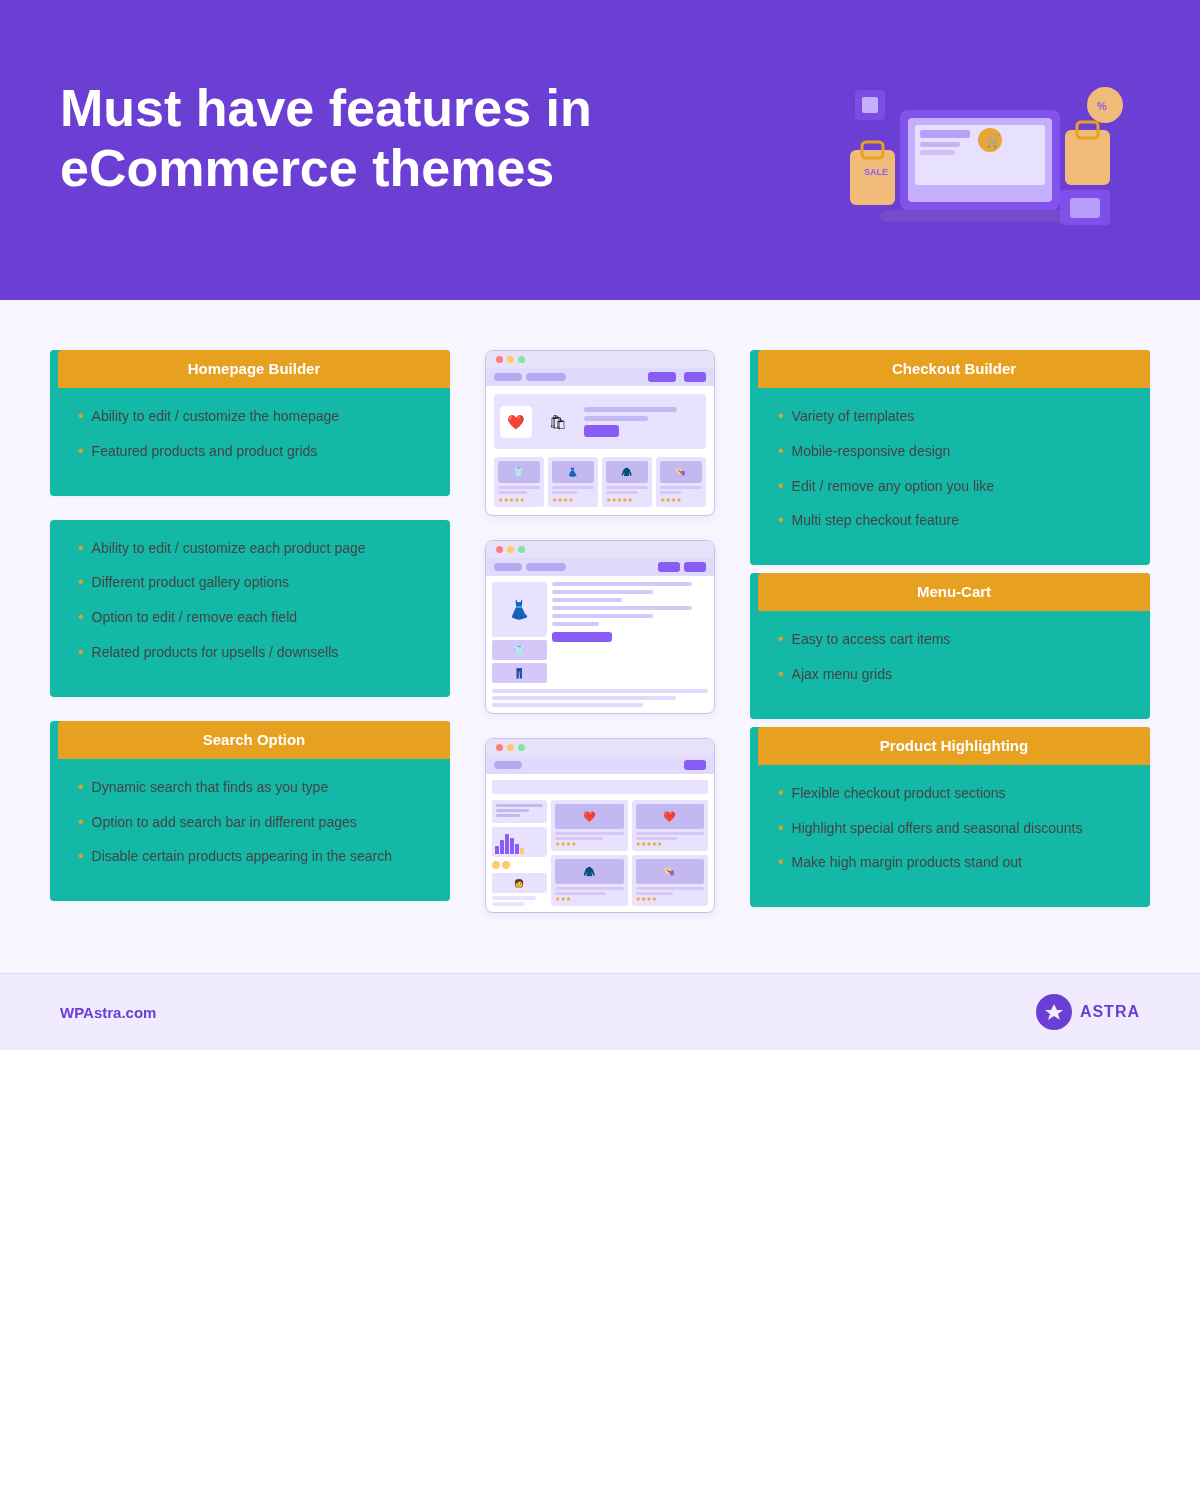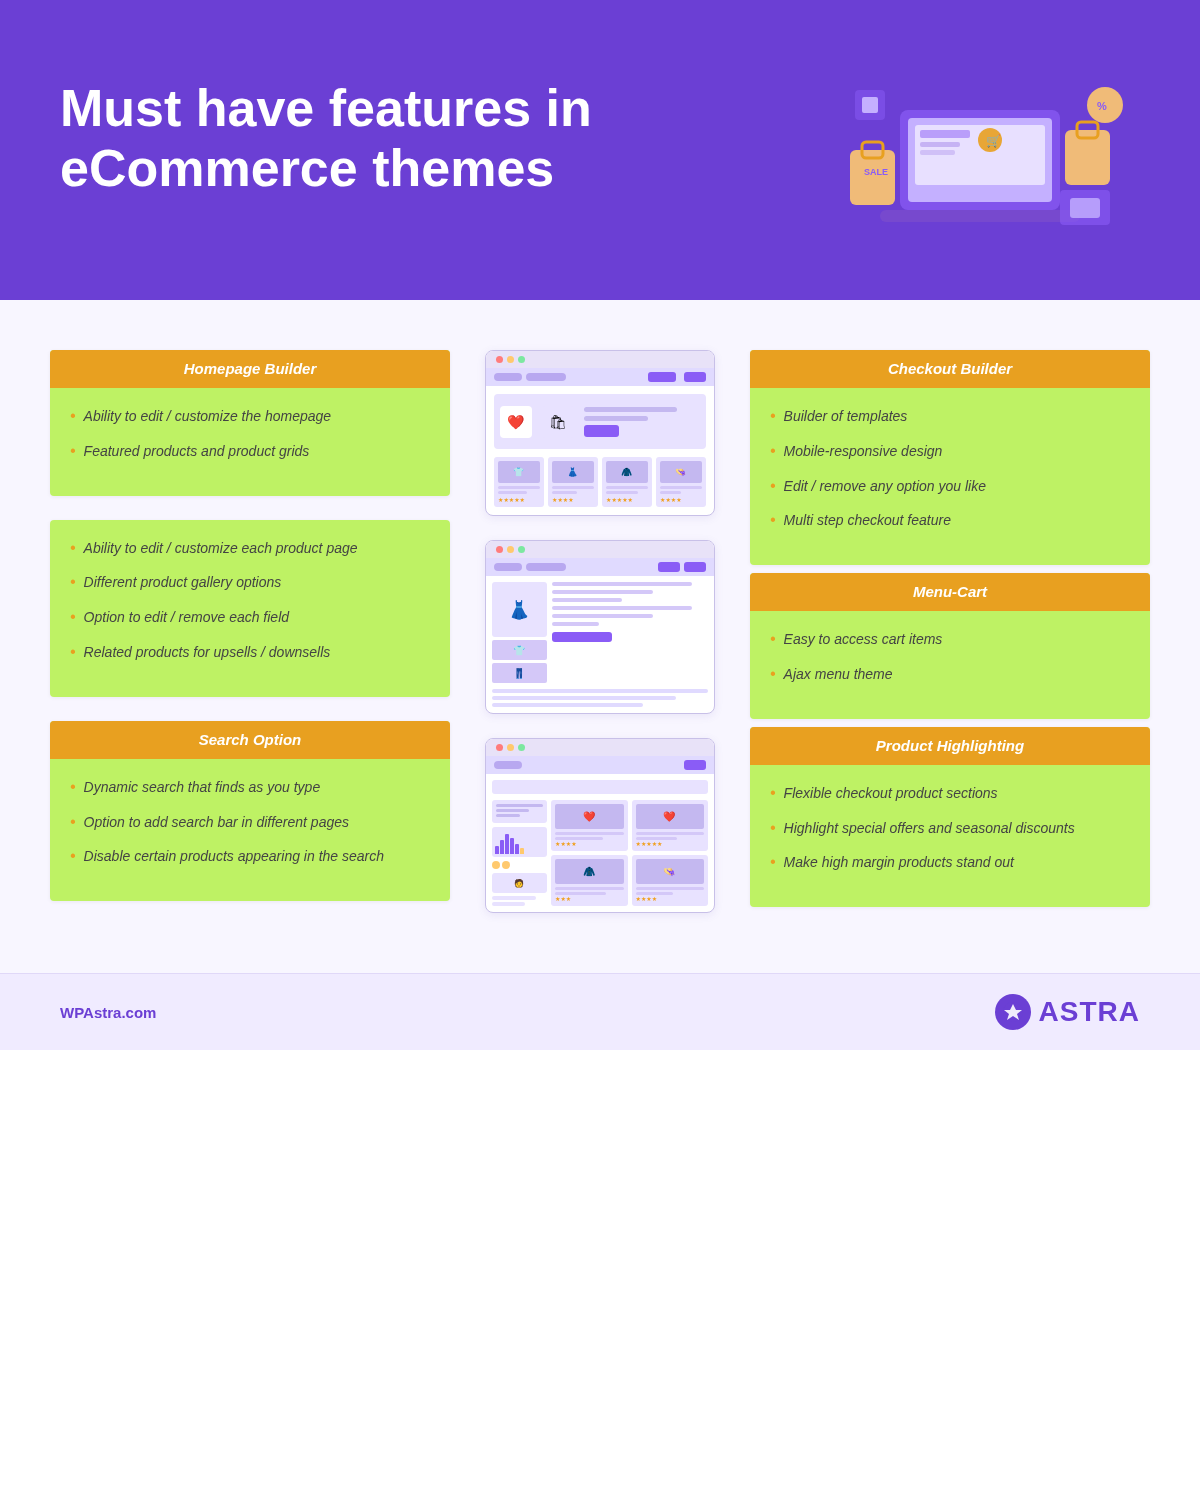--- a/index.html
+++ b/index.html
@@ -50,25 +50,24 @@
     }
 
     .content-grid {
       display: grid;
       grid-template-columns: 1fr 240px 1fr;
       gap: 30px 30px;
     }
 
     
     .feature-card {
-      background: #bef264;
+      background: #14b8a6;
       border-radius: 4px;
-      padding: 0 0 20px 0;
+      padding: 0 0 20px 8px;
       box-shadow: 0 1px 4px rgba(0,0,0,0.06);
-      font-style: italic;
     }
     .feature-card-header {
       background: #e8a020;
       border-radius: 4px 4px 0 0;
       padding: 10px 20px;
       text-align: center;
     }
     .feature-card-header-title {
       color: #fff;
       font-size: 15px;
@@ -362,21 +361,21 @@
     .astra-icon {
       width: 36px; height: 36px;
       background: #6b3fd4;
       border-radius: 50%;
       display: flex; align-items: center; justify-content: center;
       color: #fff;
       font-size: 16px;
       font-weight: 900;
     }
     .astra-text {
-      font-size: 28px;
+      font-size: 16px;
       font-weight: 900;
       color: #6b3fd4;
       letter-spacing: 1px;
     }
     .left-col { display: flex; flex-direction: column; gap: 24px; }
   </style>
 </head>
 <body>
 
 <div class="header">
@@ -629,36 +628,36 @@
     </div>
 
     <div class="right-col">
 
       <div class="feature-card">
         <div class="feature-card-header">
           <span class="feature-card-header-title">Checkout Builder</span>
         </div>
         <div class="feature-card-body">
           <ul class="feature-list">
-            <li>Builder of templates</li>
+            <li>Variety of templates</li>
             <li>Mobile-responsive design</li>
             <li>Edit / remove any option you like</li>
             <li>Multi step checkout feature</li>
           </ul>
         </div>
       </div>
 
       <div class="feature-card">
         <div class="feature-card-header">
           <span class="feature-card-header-title">Menu-Cart</span>
         </div>
         <div class="feature-card-body">
           <ul class="feature-list">
             <li>Easy to access cart items</li>
-            <li>Ajax menu theme</li>
+            <li>Ajax menu grids</li>
           </ul>
         </div>
       </div>
 
       <div class="feature-card">
         <div class="feature-card-header">
           <span class="feature-card-header-title">Product Highlighting</span>
         </div>
         <div class="feature-card-body">
           <ul class="feature-list">

